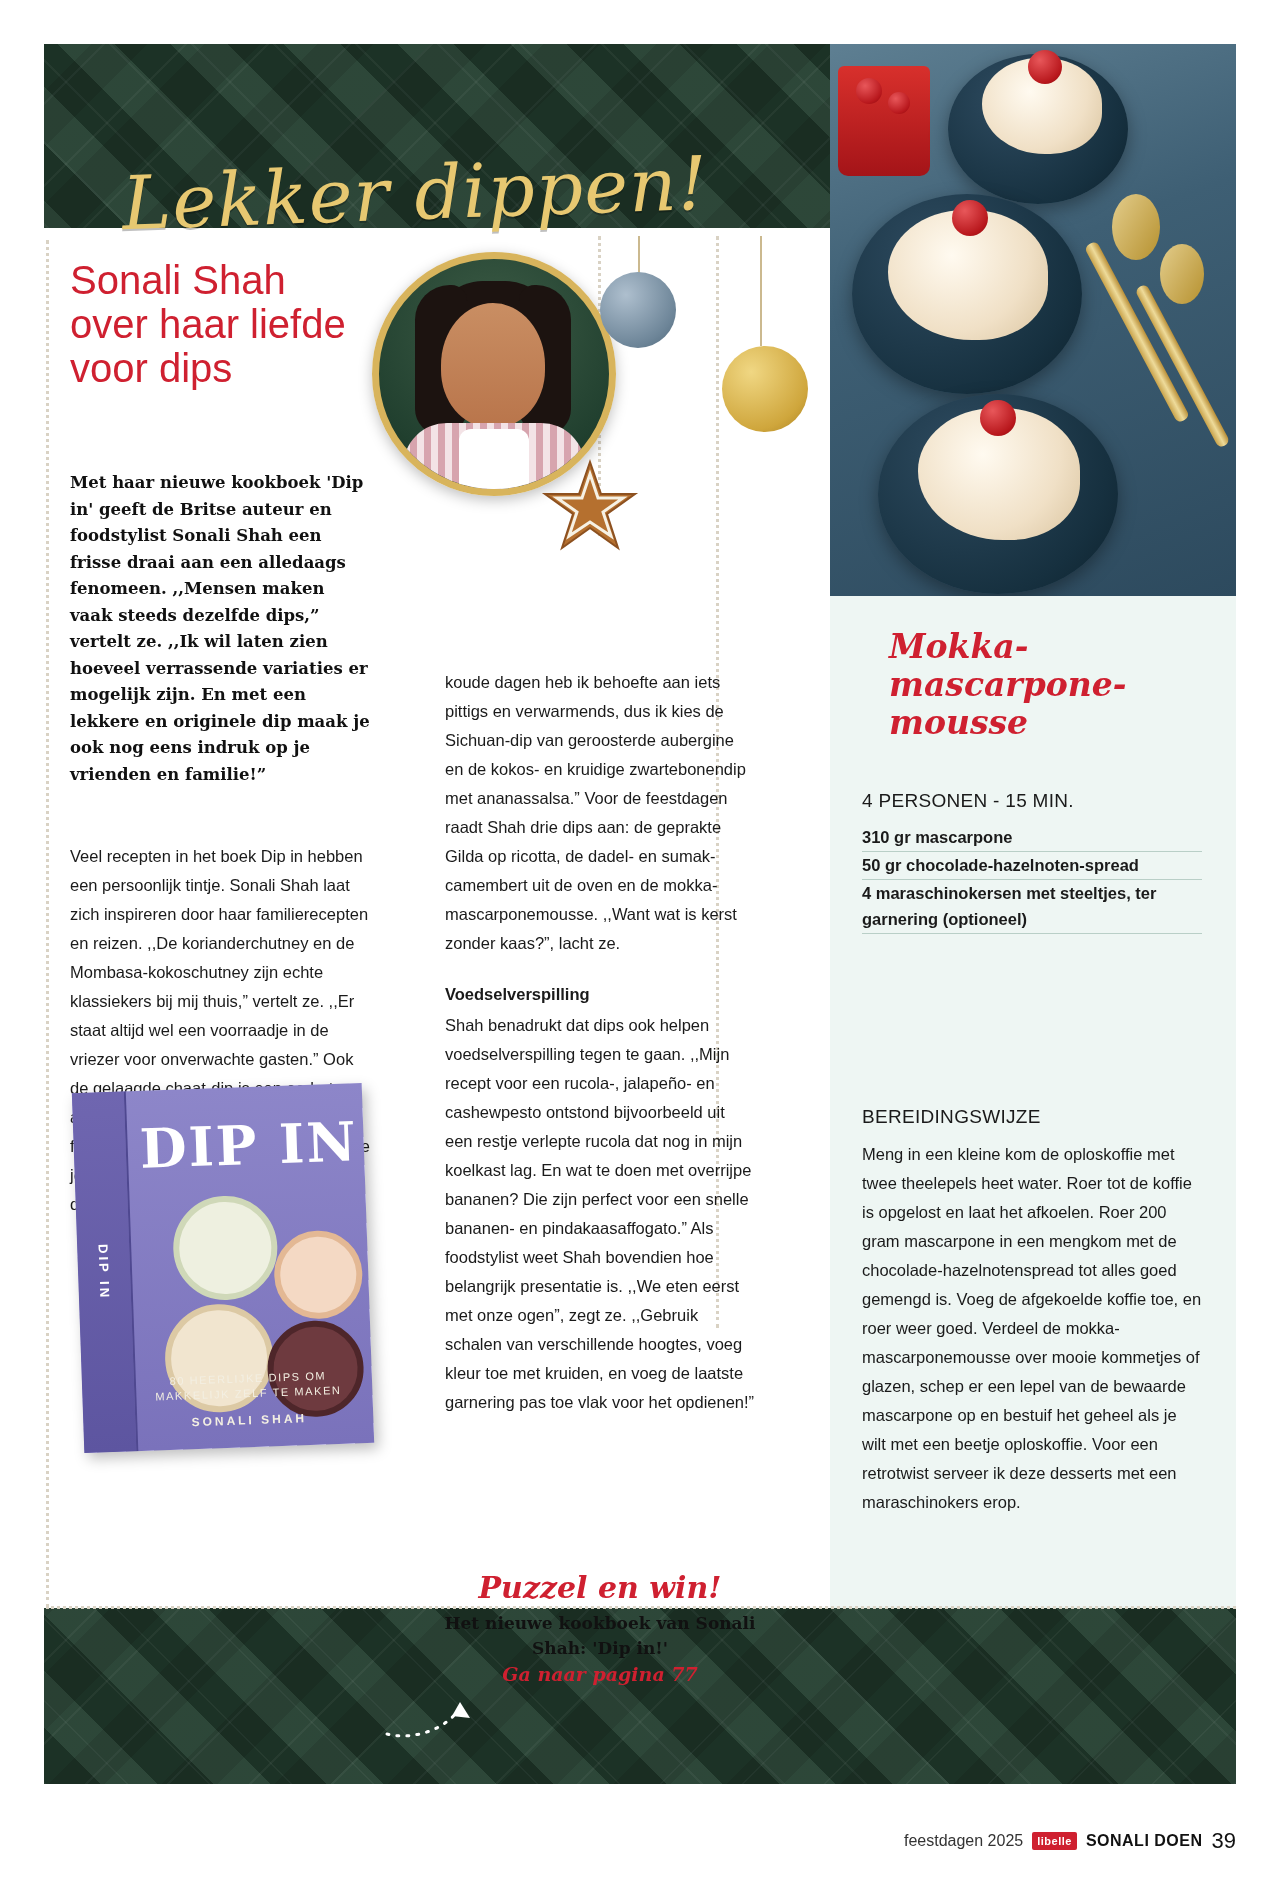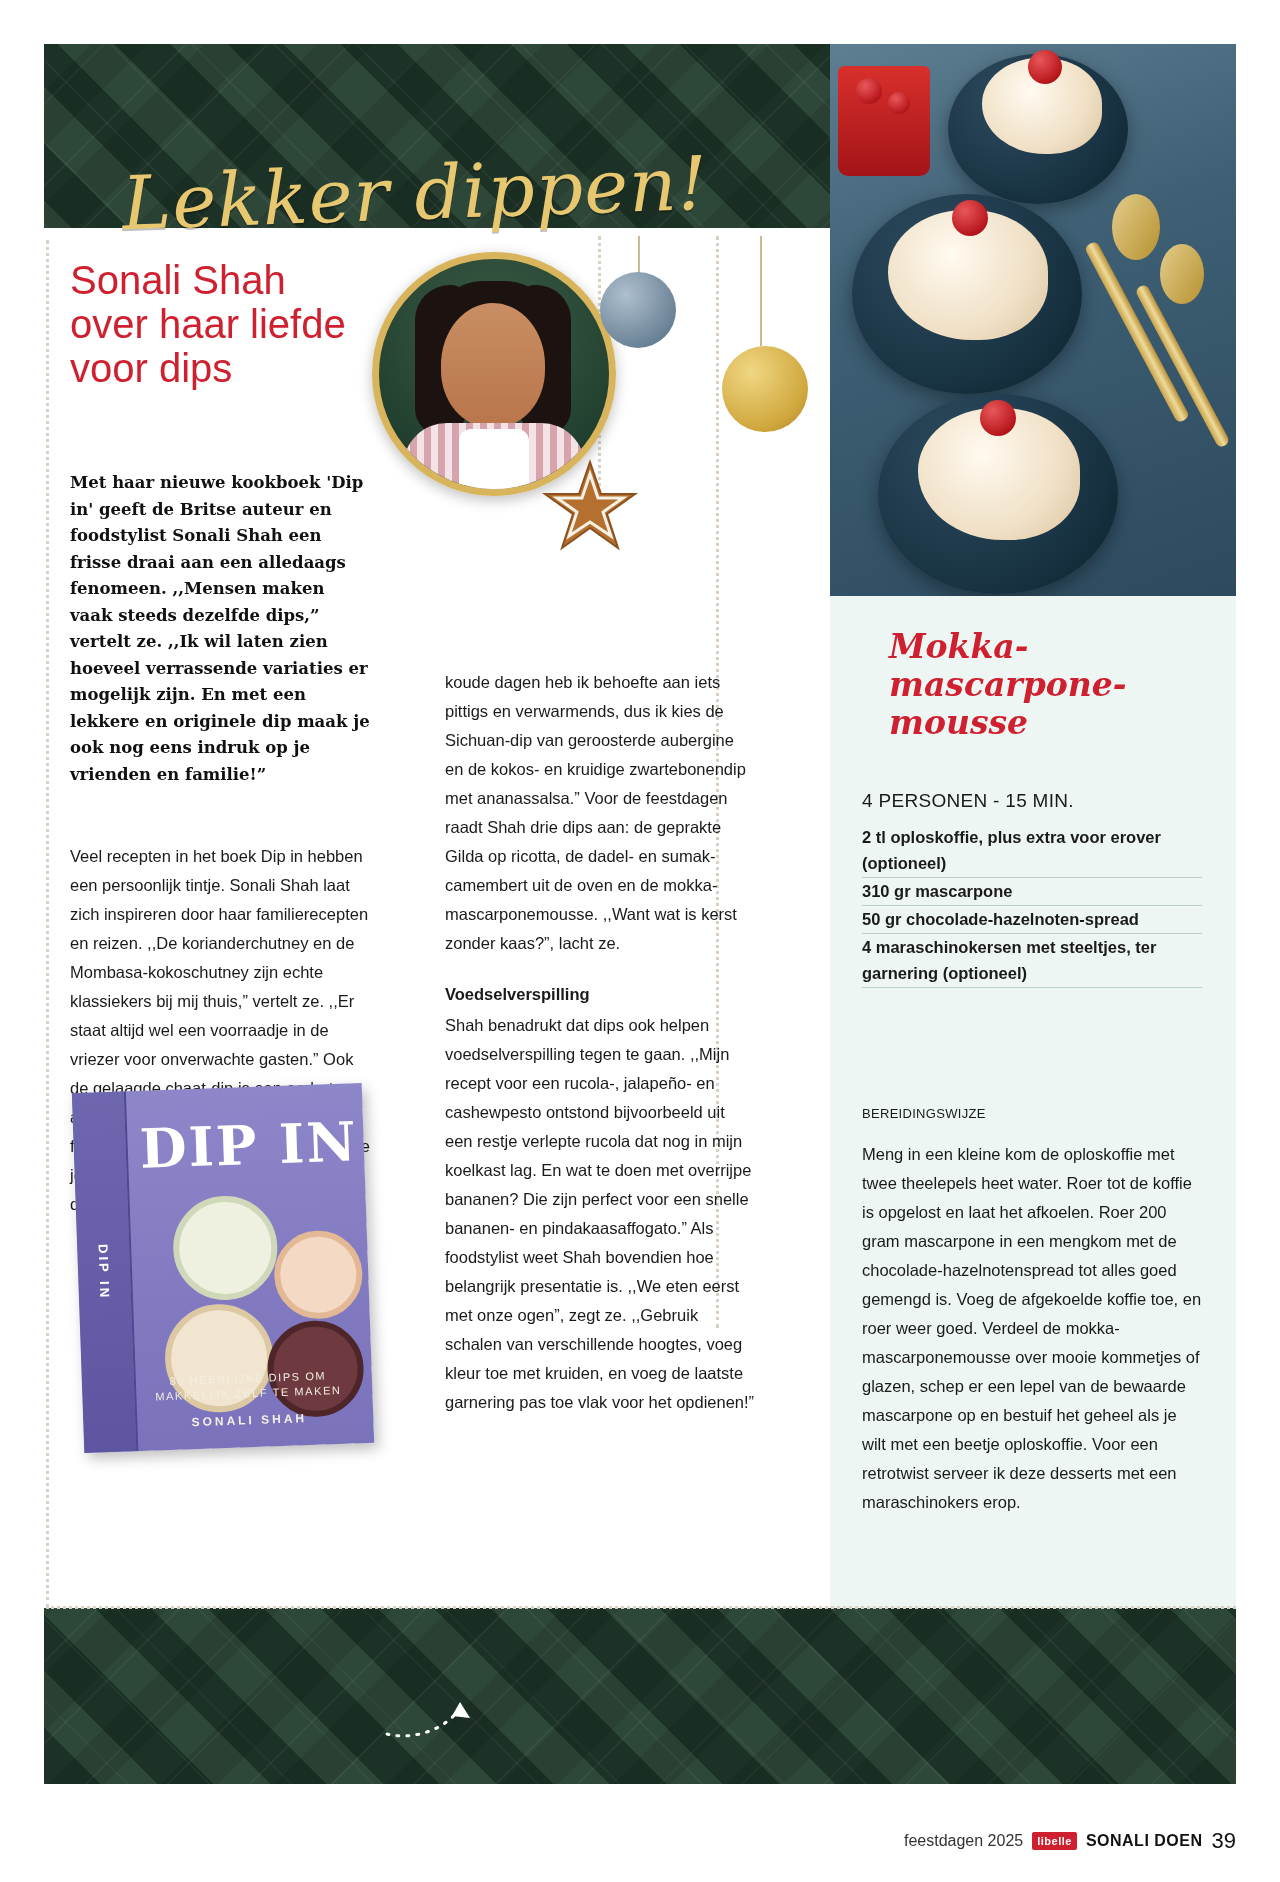--- a/index.html
+++ b/index.html
@@ -180,21 +180,21 @@
     position:absolute;left:862px;top:790px;width:340px;
     font-size:19px;color:#1a1a1a;letter-spacing:.3px;
   }
   .recipe-ings{
     position:absolute;left:862px;top:824px;width:340px;
     font-size:16.5px;line-height:26px;color:#1a1a1a;font-weight:bold;
   }
   .recipe-ings div{border-bottom:1px solid #b9cfc7;padding-bottom:1px;}
   .recipe-prep-h{
     position:absolute;left:862px;top:1106px;width:340px;
-    font-size:13px;color:#1a1a1a;letter-spacing:.3px;
+    font-size:19px;color:#1a1a1a;letter-spacing:.3px;
   }
   .recipe-prep{
     position:absolute;left:862px;top:1140px;width:342px;
     font-size:16.5px;line-height:29px;color:#1a1a1a;
   }
   
   .puzzle{
     position:absolute;left:440px;top:1570px;width:320px;text-align:center;
   }
   .puzzle-title{
@@ -306,28 +306,32 @@
     <div class="dipshape" style="left:196px;top:146px;width:76px;height:76px;background:#f4d9c4;border:6px solid #e3b894;"></div>
     <div class="dipshape" style="left:84px;top:216px;width:96px;height:96px;background:#f1e5cf;border:6px solid #dcc9a4;"></div>
     <div class="dipshape" style="left:186px;top:236px;width:84px;height:84px;background:#6e3a3f;border:6px solid #4e262a;"></div>
     <div class="book-sub">80 HEERLIJKE DIPS OM MAKKELIJK ZELF TE MAKEN</div>
     <div class="book-author">SONALI SHAH</div>
   </div>
 
   <div class="recipe-title">Mokka-mascarpone-mousse</div>
   <div class="recipe-meta">4 PERSONEN - 15 MIN.</div>
   <div class="recipe-ings">
-    <div>2 tl oploskoffie, plus extra voor erover (optioneel)</div>
     <div>310 gr mascarpone</div>
     <div>50 gr chocolade-hazelnoten-spread</div>
     <div>4 maraschinokersen met steeltjes, ter garnering (optioneel)</div>
   </div>
   <div class="recipe-prep-h">BEREIDINGSWIJZE</div>
   <div class="recipe-prep">Meng in een kleine kom de oploskoffie met twee theelepels heet water. Roer tot de koffie is opgelost en laat het afkoelen. Roer 200 gram mascarpone in een mengkom met de chocolade-hazelnotenspread tot alles goed gemengd is. Voeg de afgekoelde koffie toe, en roer weer goed. Verdeel de mokka-mascarponemousse over mooie kommetjes of glazen, schep er een lepel van de bewaarde mascarpone op en bestuif het geheel als je wilt met een beetje oploskoffie. Voor een retrotwist serveer ik deze desserts met een maraschinokers erop.</div>
 
+  <div class="puzzle">
+    <div class="puzzle-title">Puzzel en win!</div>
+    <div class="puzzle-sub">Het nieuwe kookboek van Sonali Shah: 'Dip in!'</div>
+    <div class="puzzle-link">Ga naar pagina 77</div>
+  </div>
 
   <div class="arrow-dots">
     <svg width="110" height="40" viewBox="0 0 110 40">
       <path d="M5,34 C28,40 62,32 78,8" fill="none" stroke="#ffffff" stroke-width="3" stroke-dasharray="2 8" stroke-linecap="round"></path>
       <polygon points="78,2 88,18 70,16" fill="#ffffff"></polygon>
     </svg>
   </div>
 
   <div class="footer">
     <span>feestdagen 2025</span>

